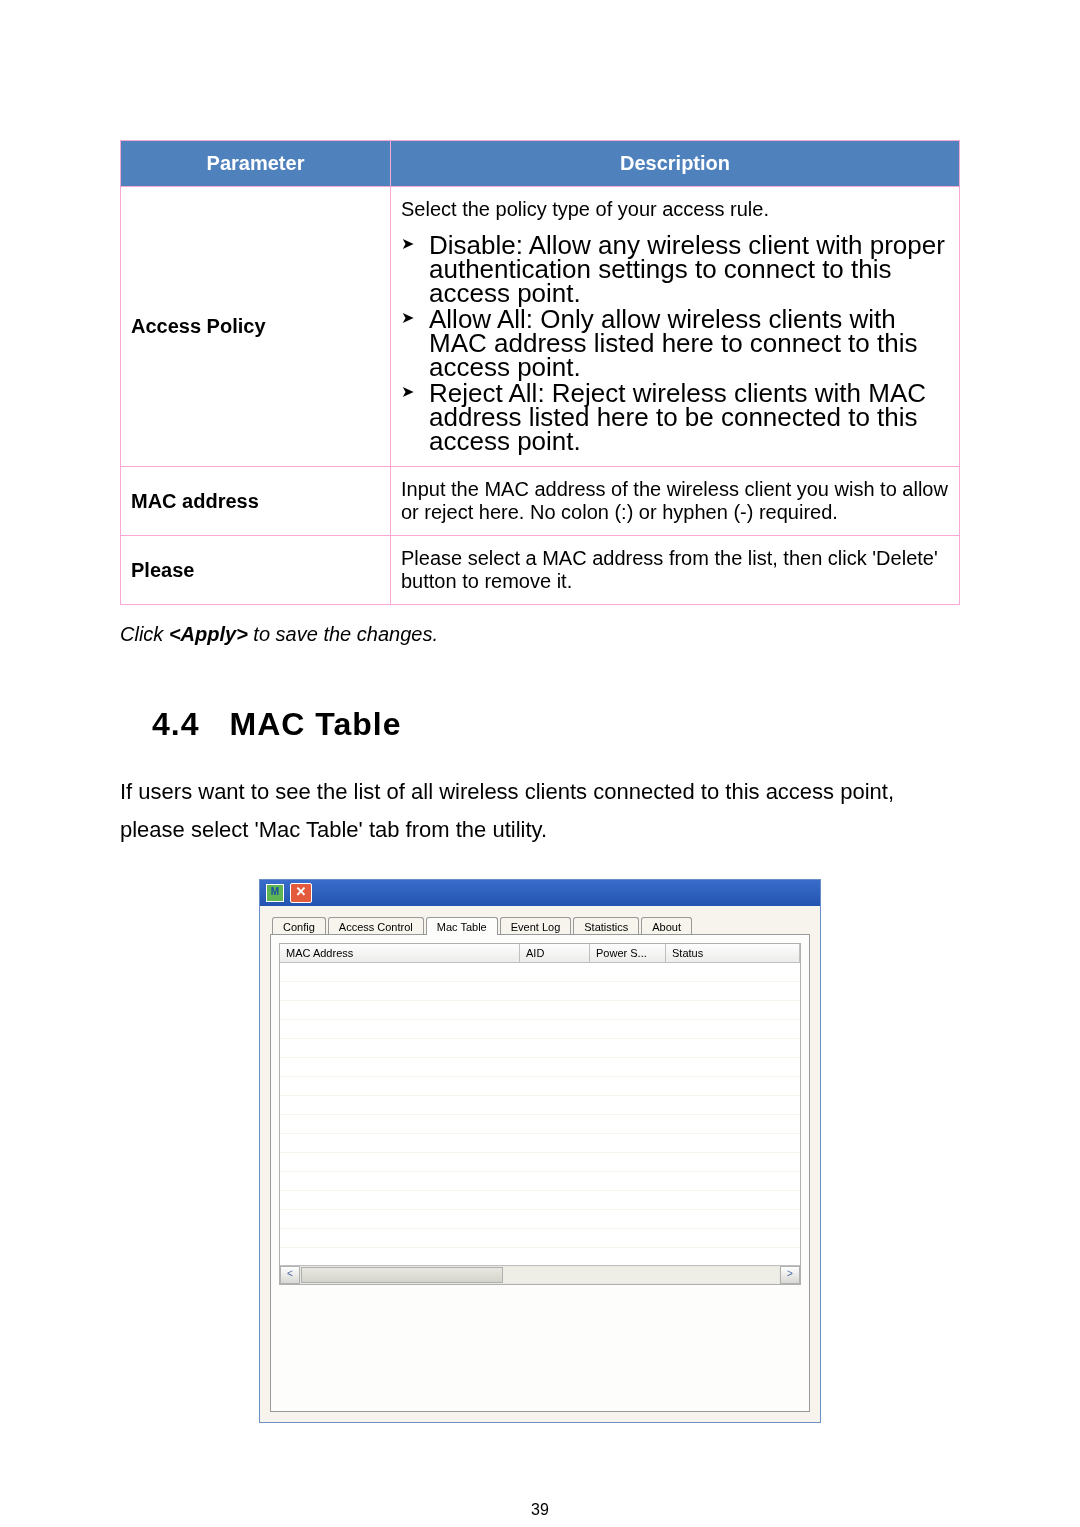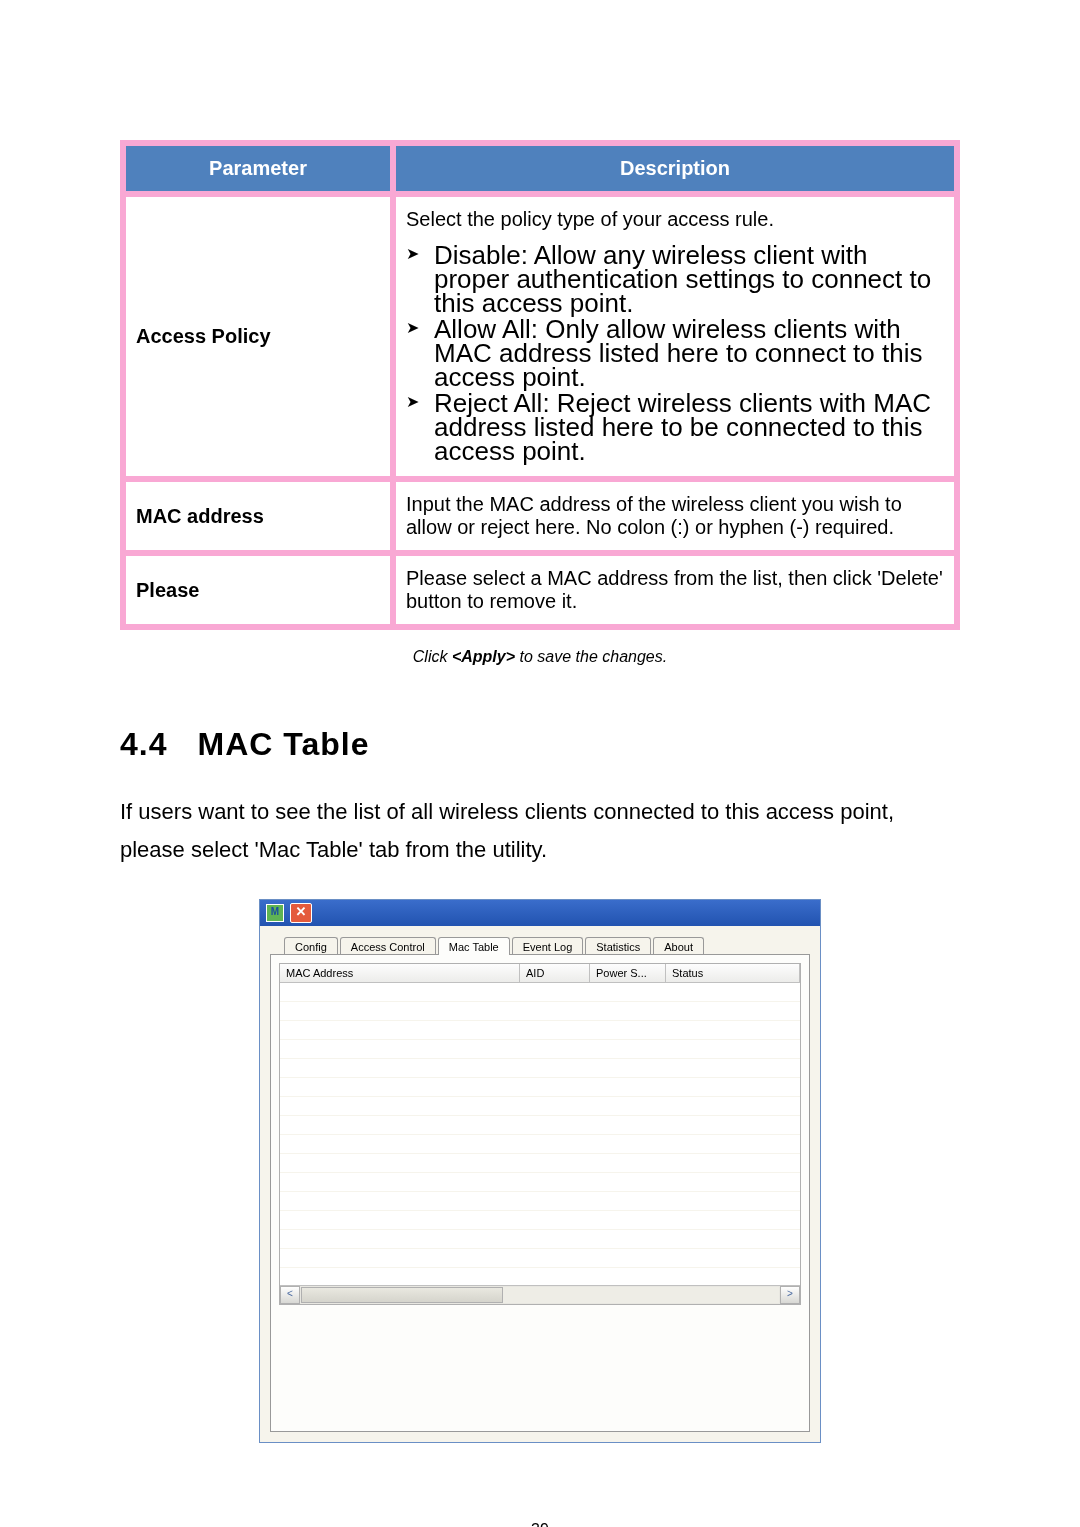--- a/index.html
+++ b/index.html
@@ -12,21 +12,21 @@
   .page {
     padding: 140px 120px 60px 120px;
   }
   table.param-table {
     border-collapse: collapse;
     width: 100%;
     table-layout: fixed;
   }
   table.param-table th,
   table.param-table td {
-    border: 6px solid #f9a8d4;
+    border: 1px solid #f9a8d4;
     padding: 11px 10px;
     font-size: 20px;
     vertical-align: top;
     text-align: left;
   }
   table.param-table th {
     background: #4f81bd;
     color: #fff;
     font-weight: bold;
     text-align: center;
@@ -50,36 +50,36 @@
     flex-shrink: 0;
     font-size: 16px;
     line-height: 22px;
   }
   .bullets .btext {
     flex: 1;
     font-size: 26px;
     line-height: 24px;
   }
   .caption {
-    text-align: center;
     font-style: italic;
-    font-size: 16px;
+    font-size: 20px;
     margin-top: 18px;
   }
   .caption .apply {
     font-weight: bold;
   }
   h2.section {
     font-size: 32px;
     letter-spacing: 1px;
     margin-top: 60px;
     margin-bottom: 30px;
   }
   .section-num {
     margin-right: 30px;
+    margin-left: 32px;
   }
   .body-text {
     font-size: 22px;
     line-height: 38px;
   }
 
   
   .win-wrap {
     display: flex;
     justify-content: center;
@@ -120,21 +120,21 @@
     border: 1px solid #fff;
     color: #fff;
     font-size: 13px;
     line-height: 16px;
     text-align: center;
     font-weight: bold;
     border-radius: 2px;
   }
   .tabs {
     display: flex;
-    padding: 10px 10px 0 24px;
+    padding: 10px 10px 0 12px;
     gap: 2px;
     font-size: 11px;
     color: #000;
   }
   .tab {
     padding: 3px 10px 2px 10px;
     border: 1px solid #999;
     border-bottom: none;
     background: #f6f4ec;
     position: relative;

